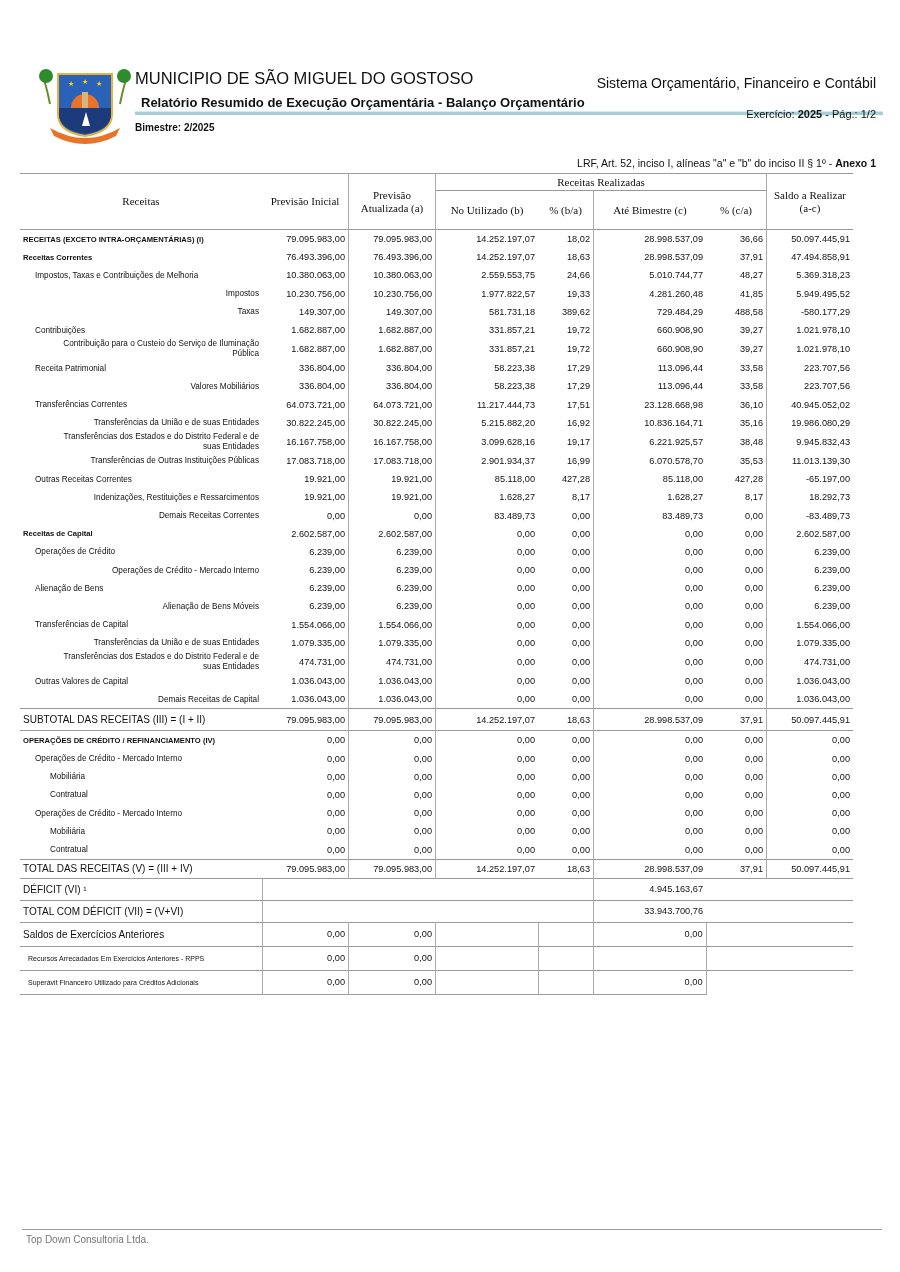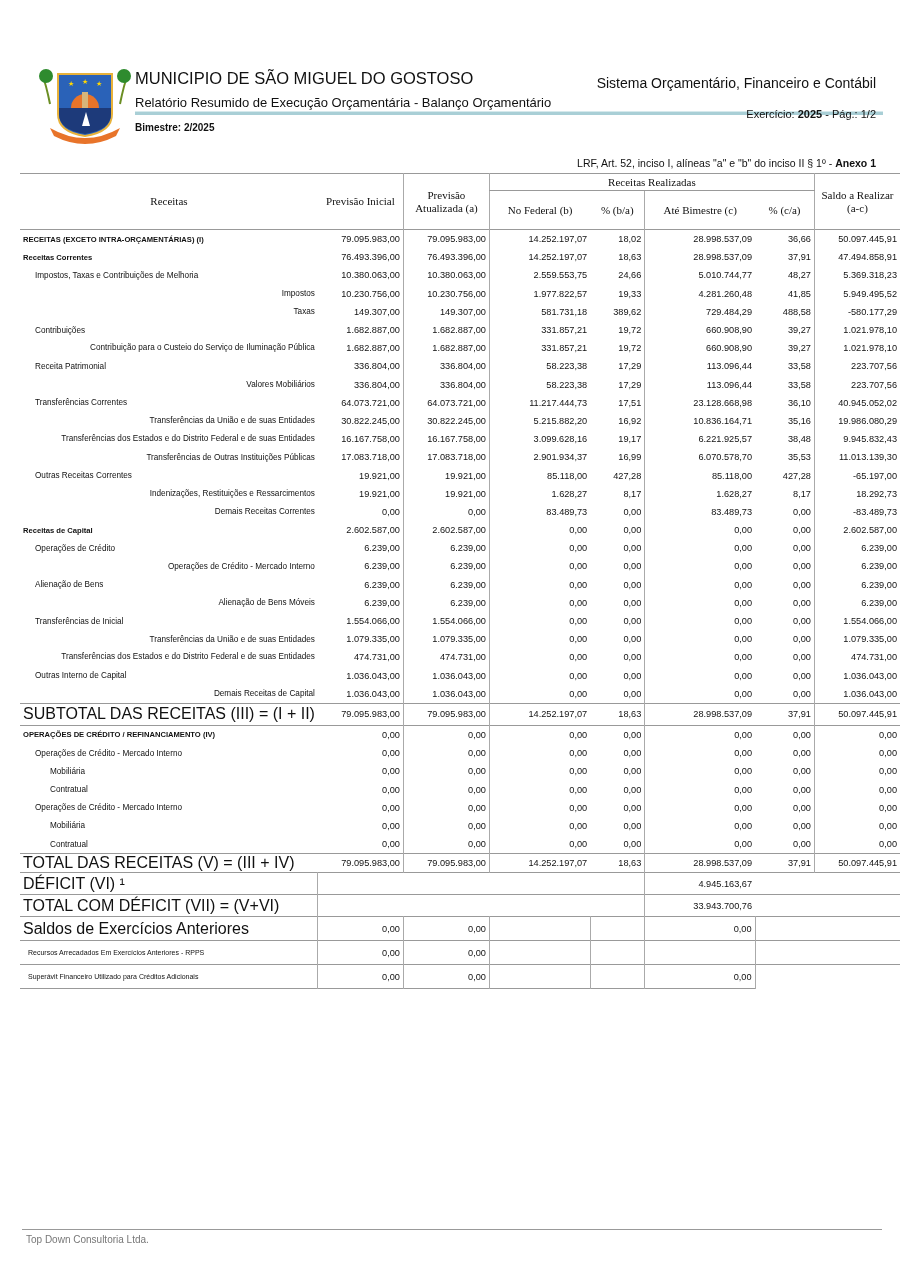--- a/index.html
+++ b/index.html
@@ -1,20 +1,20 @@
 <!DOCTYPE html>
 <html><head>
 <meta charset="utf-8">
 <style>
   html, body { margin:0; padding:0; background:#fff; }
   body { width:900px; height:1272px; position:relative; font-family:"Liberation Sans", sans-serif; color:#111; overflow:hidden; }
   .abs { position:absolute; }
   .logo { left:38px; top:64px; width:94px; height:80px; }
   .muni { left:135px; top:69px; font-size:16.5px; }
-  .rtitle { left:135px; top:95px; font-size:13px; font-weight:normal;text-align:right; }
+  .rtitle { left:141px; top:95px; font-size:13px; font-weight:bold;text-align:right; }
   .bim { left:135px; top:122px; font-size:10px; font-weight:bold; }
   .sys { right:24px; top:75px; font-size:14px;margin-left:8px; }
   .exer { right:24px; top:108px; font-size:11px; }
   .exer b { font-weight:bold; }
   .hrule { left:135px; top:111px; width:748px; height:3px; background:#a9cfd6; border-top:1px solid #d6e9ec; }
   .lrf { right:24px; top:157px; font-size:10.5px; }
   .lrf b { font-weight:bold; }
   .footline { left:22px; top:1229px; width:860px; height:1px; background:#999; }
   .foot { left:26px; top:1234px; font-size:10px; color:#777; }
 
@@ -25,21 +25,21 @@
   .c1 { width:80px; } .c2 { width:80px; } .c3 { width:96px; } .c4 { width:49px; } .c5 { width:106px; } .c6 { width:54px; } .c7 { width:80px; }
   .num { text-align:right; }
   .vl { border-left:1.5px solid #aaa; }
   .bt { border-top:1px solid #999; }
   .bb { border-bottom:1px solid #999; }
   .lbl-b { font-weight:bold; font-size:7.6px; }
   .lbl { font-size:8.2px; }
   .i1 { padding-left:15px !important; }
   .i2 { padding-left:40px !important;text-align:right; }
   .i3 { padding-left:30px !important; }
-  .big { font-size:16px;margin-left:18px; }
+  .big { font-size:10px;margin-left:18px; }
   .small { font-size:7px; padding-left:8px !important; }
   .wrap { white-space:normal !important; line-height:10px; }
 </style>
 </head>
 <body>
 
 <div class="abs logo">
   <svg width="94" height="80" viewBox="0 0 94 80">
     <path d="M12 40 Q8 20 4 10 M82 40 Q86 20 90 10" stroke="#6b8e23" stroke-width="2" fill="none"></path>
     <circle cx="8" cy="12" r="7" fill="#2e8b2e"></circle>
@@ -66,21 +66,21 @@
 <table class="rep">
   <thead>
     <tr class="bt">
       <th class="c0" rowspan="2">Receitas</th>
       <th class="c1" rowspan="2" style="white-space:normal">Previsão Inicial</th>
       <th class="c2 vl" rowspan="2" style="white-space:normal">Previsão Atualizada (a)</th>
       <th class="vl bb" colspan="4" style="height:16px">Receitas Realizadas</th>
       <th class="c7 vl" rowspan="2" style="white-space:normal">Saldo a Realizar (a-c)</th>
     </tr>
     <tr class="bb">
-      <th class="c3 vl" style="white-space:normal;height:38px">No Federal (b)</th>
+      <th class="c3 vl" style="white-space:normal;height:38px">No Utilizado (b)</th>
       <th class="c4" style="white-space:normal">% (b/a)</th>
       <th class="c5 vl" style="white-space:normal">Até Bimestre (c)</th>
       <th class="c6" style="white-space:normal">% (c/a)</th>
     </tr>
   </thead>
   <tbody id="rows-main">
       <tr>
         <td class="lbl-b">RECEITAS (EXCETO INTRA-ORÇAMENTÁRIAS) (I)</td>
         <td class="num">79.095.983,00</td>
         <td class="num vl">79.095.983,00</td>
@@ -284,21 +284,21 @@
         <td class="lbl i2">Alienação de Bens Móveis</td>
         <td class="num">6.239,00</td>
         <td class="num vl">6.239,00</td>
         <td class="num vl">0,00</td>
         <td class="num">0,00</td>
         <td class="num vl">0,00</td>
         <td class="num">0,00</td>
         <td class="num vl">6.239,00</td>
       </tr>
       <tr>
-        <td class="lbl i1">Transferências de Inicial</td>
+        <td class="lbl i1">Transferências de Capital</td>
         <td class="num">1.554.066,00</td>
         <td class="num vl">1.554.066,00</td>
         <td class="num vl">0,00</td>
         <td class="num">0,00</td>
         <td class="num vl">0,00</td>
         <td class="num">0,00</td>
         <td class="num vl">1.554.066,00</td>
       </tr>
       <tr>
         <td class="lbl i2">Transferências da União e de suas Entidades</td>
@@ -314,21 +314,21 @@
         <td class="lbl i2 wrap">Transferências dos Estados e do Distrito Federal e de suas Entidades</td>
         <td class="num">474.731,00</td>
         <td class="num vl">474.731,00</td>
         <td class="num vl">0,00</td>
         <td class="num">0,00</td>
         <td class="num vl">0,00</td>
         <td class="num">0,00</td>
         <td class="num vl">474.731,00</td>
       </tr>
       <tr>
-        <td class="lbl i1">Outras Interno de Capital</td>
+        <td class="lbl i1">Outras Valores de Capital</td>
         <td class="num">1.036.043,00</td>
         <td class="num vl">1.036.043,00</td>
         <td class="num vl">0,00</td>
         <td class="num">0,00</td>
         <td class="num vl">0,00</td>
         <td class="num">0,00</td>
         <td class="num vl">1.036.043,00</td>
       </tr>
       <tr>
         <td class="lbl i2">Demais Receitas de Capital</td>

